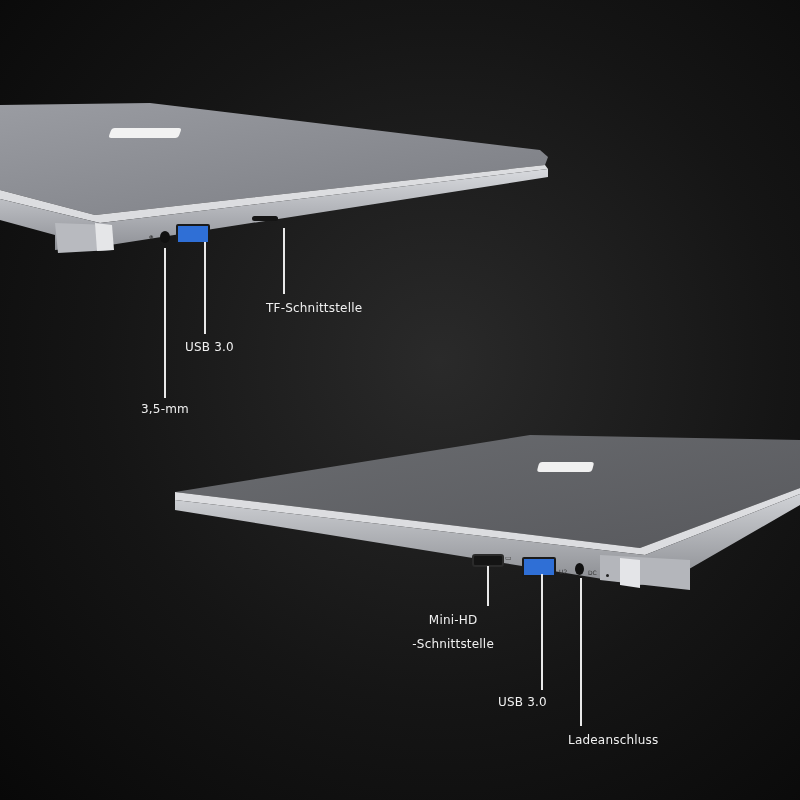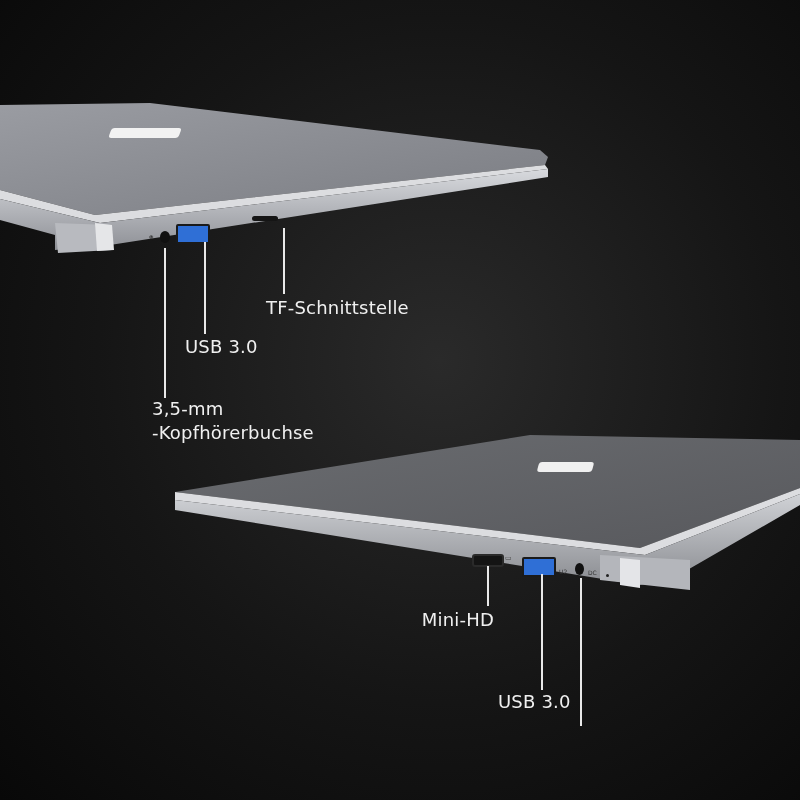--- a/index.html
+++ b/index.html
@@ -4,21 +4,21 @@
 <style>
   html, body { margin: 0; padding: 0; }
   body {
     width: 800px; height: 800px; overflow: hidden; position: relative;
     background: radial-gradient(ellipse at 55% 45%, #2a2a2a 0%, #151515 55%, #080808 100%);
     font-family: "DejaVu Sans", sans-serif;
   }
   .laptop { position: absolute; }
   svg { display: block; }
   .label {
-    position: absolute; color: #f0f0f0; font-size: 18px; line-height: 24px;
+    position: absolute; color: #f0f0f0; font-size: 12px; line-height: 24px;
     letter-spacing: 0.2px; white-space: nowrap;
   }
   .label.right { text-align: center; }
   .leader { position: absolute; width: 1.5px; background: #e8e8e8; }
 </style>
 </head>
 <body>
 
 <div class="laptop" style="left:0;top:95px;width:560px;height:170px;">
   <svg width="560" height="170" viewBox="0 0 560 170">
@@ -59,23 +59,22 @@
 <div class="leader" style="left:164px;top:248px;height:150px;"></div>
 <div class="leader" style="left:204px;top:242px;height:92px;"></div>
 <div class="leader" style="left:283px;top:228px;height:66px;"></div>
 
 <div class="label" style="left:266px;top:296px;">
   <div>TF-Schnittstelle</div>
 </div>
 <div class="label" style="left:185px;top:335px;">
   <div>USB 3.0</div>
 </div>
-<div class="label" style="left:152px;top:397px;">
+<div class="label" style="left:141px;top:397px;">
   <div>3,5-mm</div>
-  <div>-Kopfhörerbuchse</div>
 </div>
 
 <div class="laptop" style="left:170px;top:430px;width:630px;height:170px;">
   <svg width="630" height="170" viewBox="0 0 630 170">
     <defs>
       <linearGradient id="lidB" x1="0" y1="0" x2="1" y2="1">
         <stop offset="0" stop-color="#6a6c70"></stop>
         <stop offset="1" stop-color="#58595d"></stop>
       </linearGradient>
       <linearGradient id="edgeB" x1="0" y1="0" x2="0" y2="1">
@@ -101,18 +100,20 @@
   <div style="position:absolute;left:418px;top:139px;font-size:6px;color:#333;">DC</div>
   <div style="position:absolute;left:436px;top:144px;width:3px;height:3px;border-radius:50%;background:#222;"></div>
 </div>
 
 <div class="leader" style="left:487px;top:566px;height:40px;"></div>
 <div class="leader" style="left:541px;top:574px;height:116px;"></div>
 <div class="leader" style="left:580px;top:578px;height:148px;"></div>
 
 <div class="label right" style="right:306px;top:608px;">
   <div>Mini-HD</div>
+  <div>-Schnittstelle</div>
 </div>
 <div class="label" style="left:498px;top:690px;">
   <div>USB 3.0</div>
 </div>
 <div class="label" style="left:568px;top:728px;">
+  <div>Ladeanschluss</div>
 </div>
 
 </body></html>

